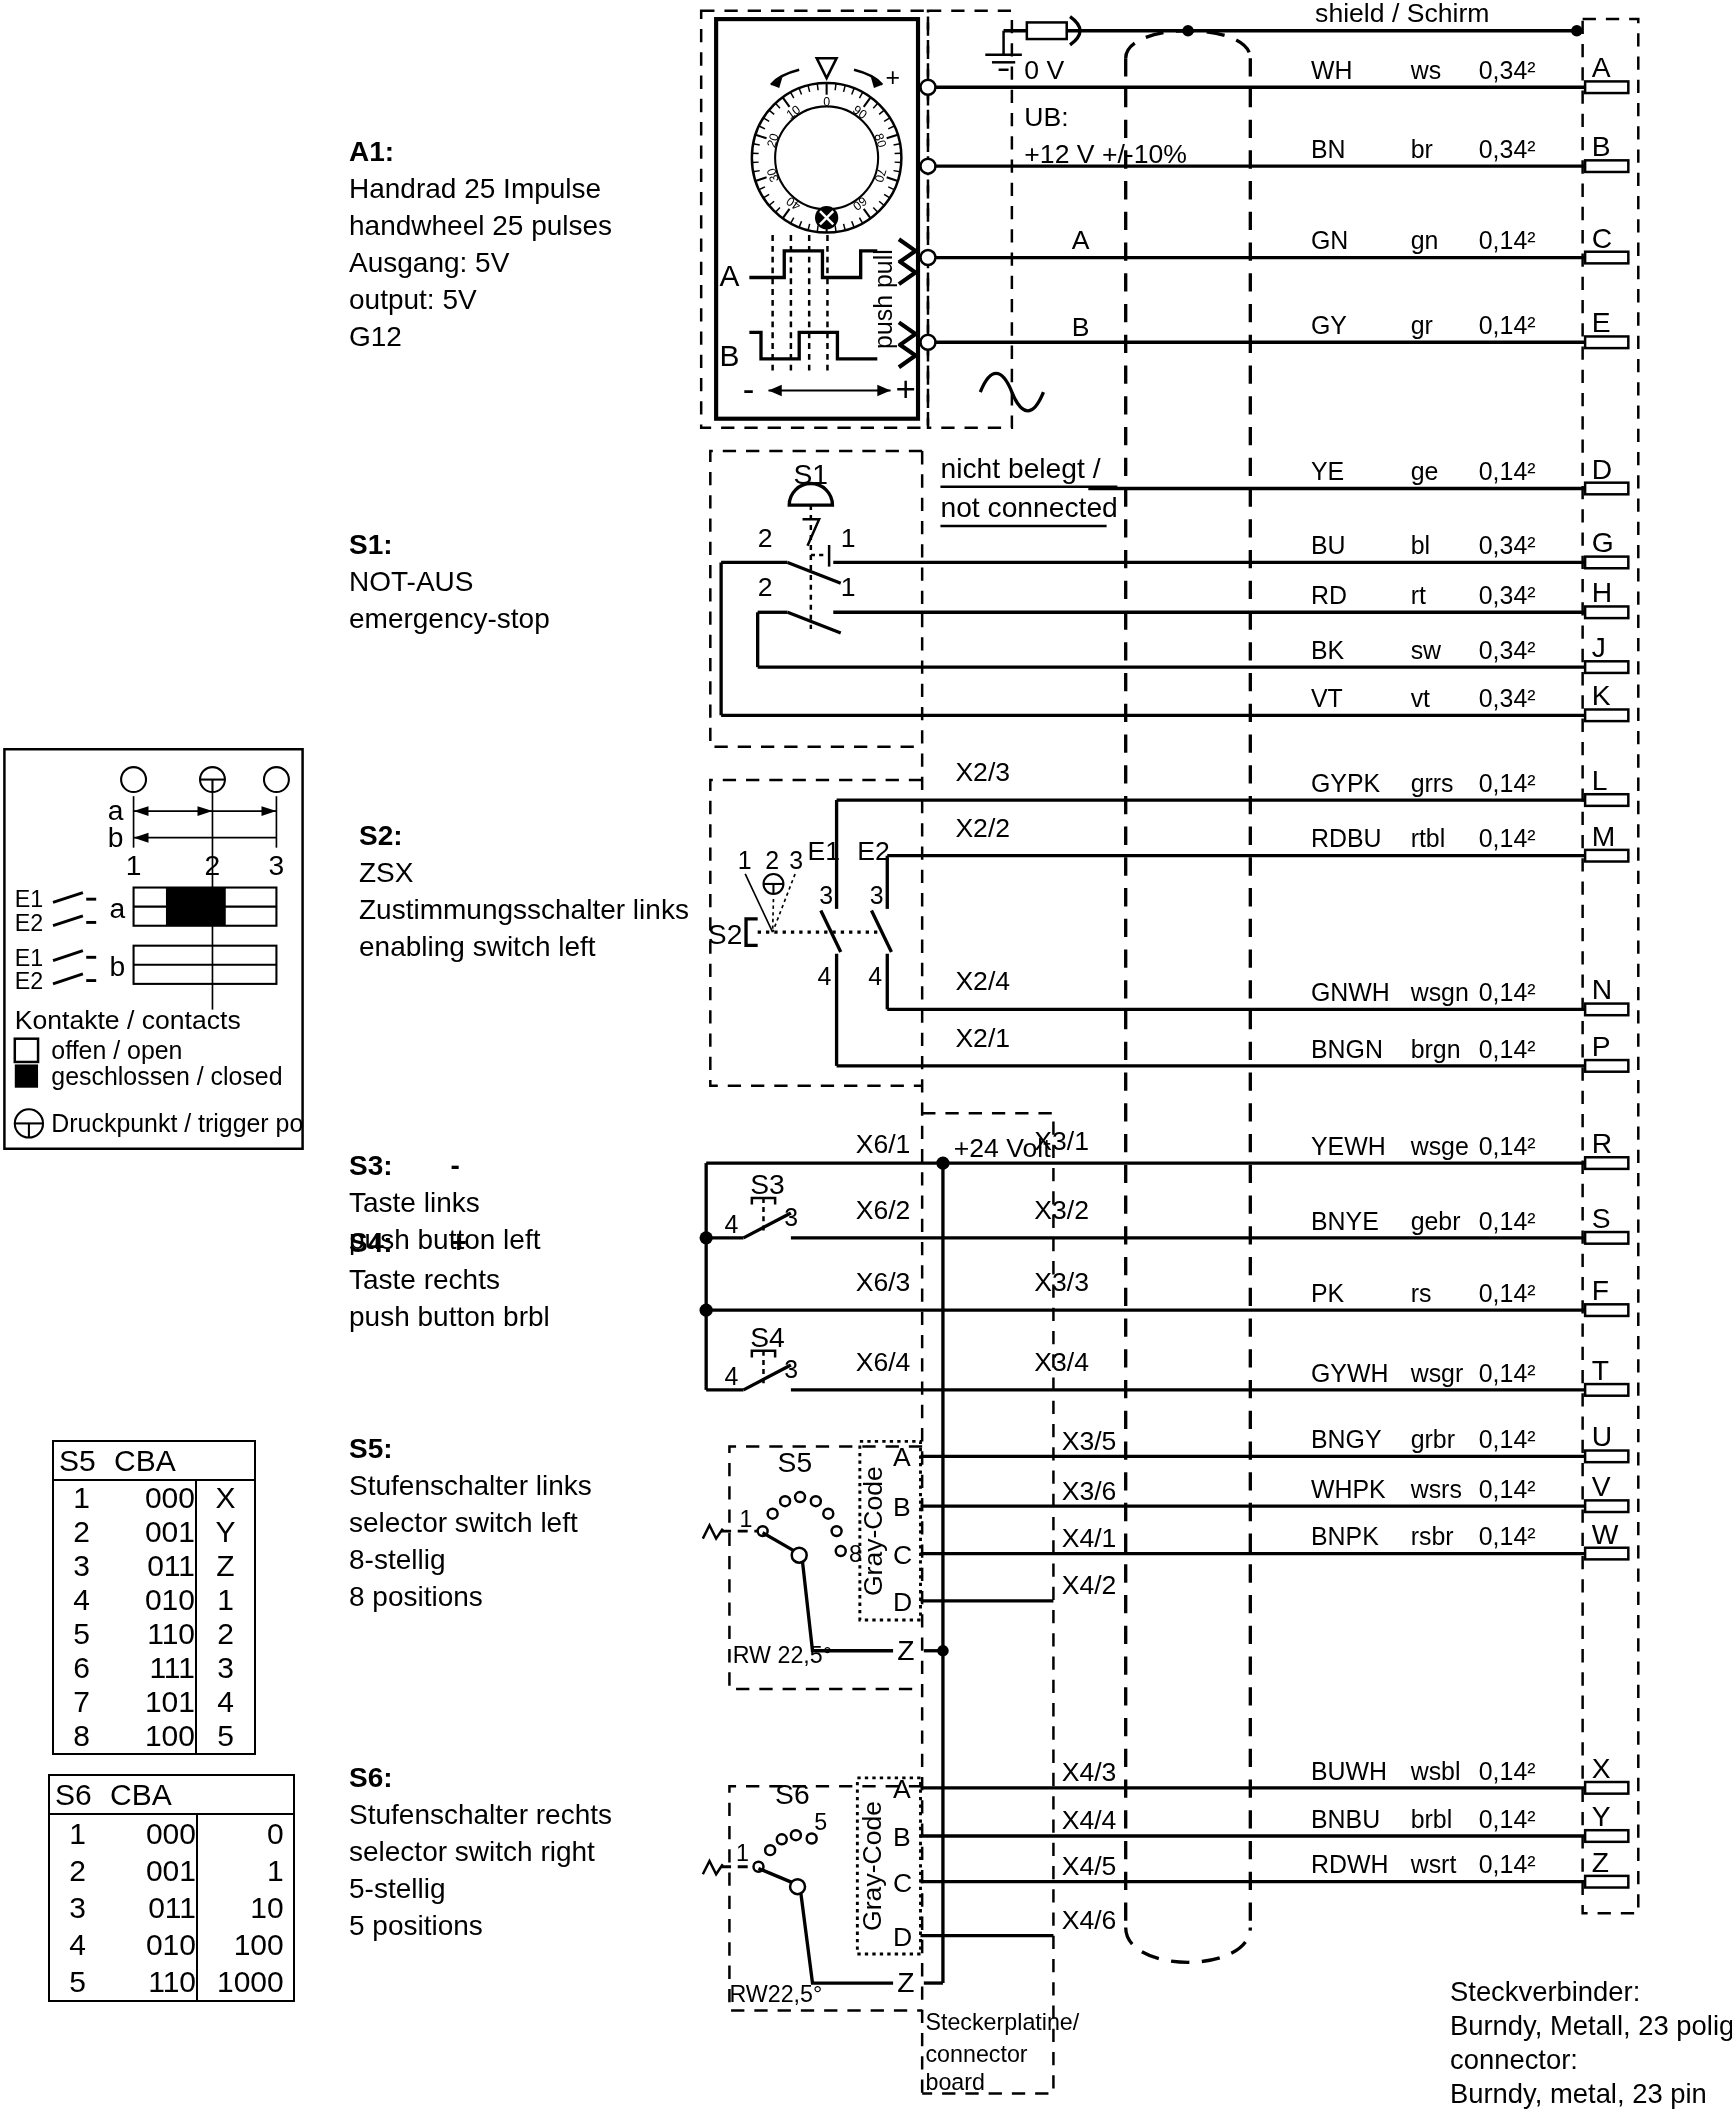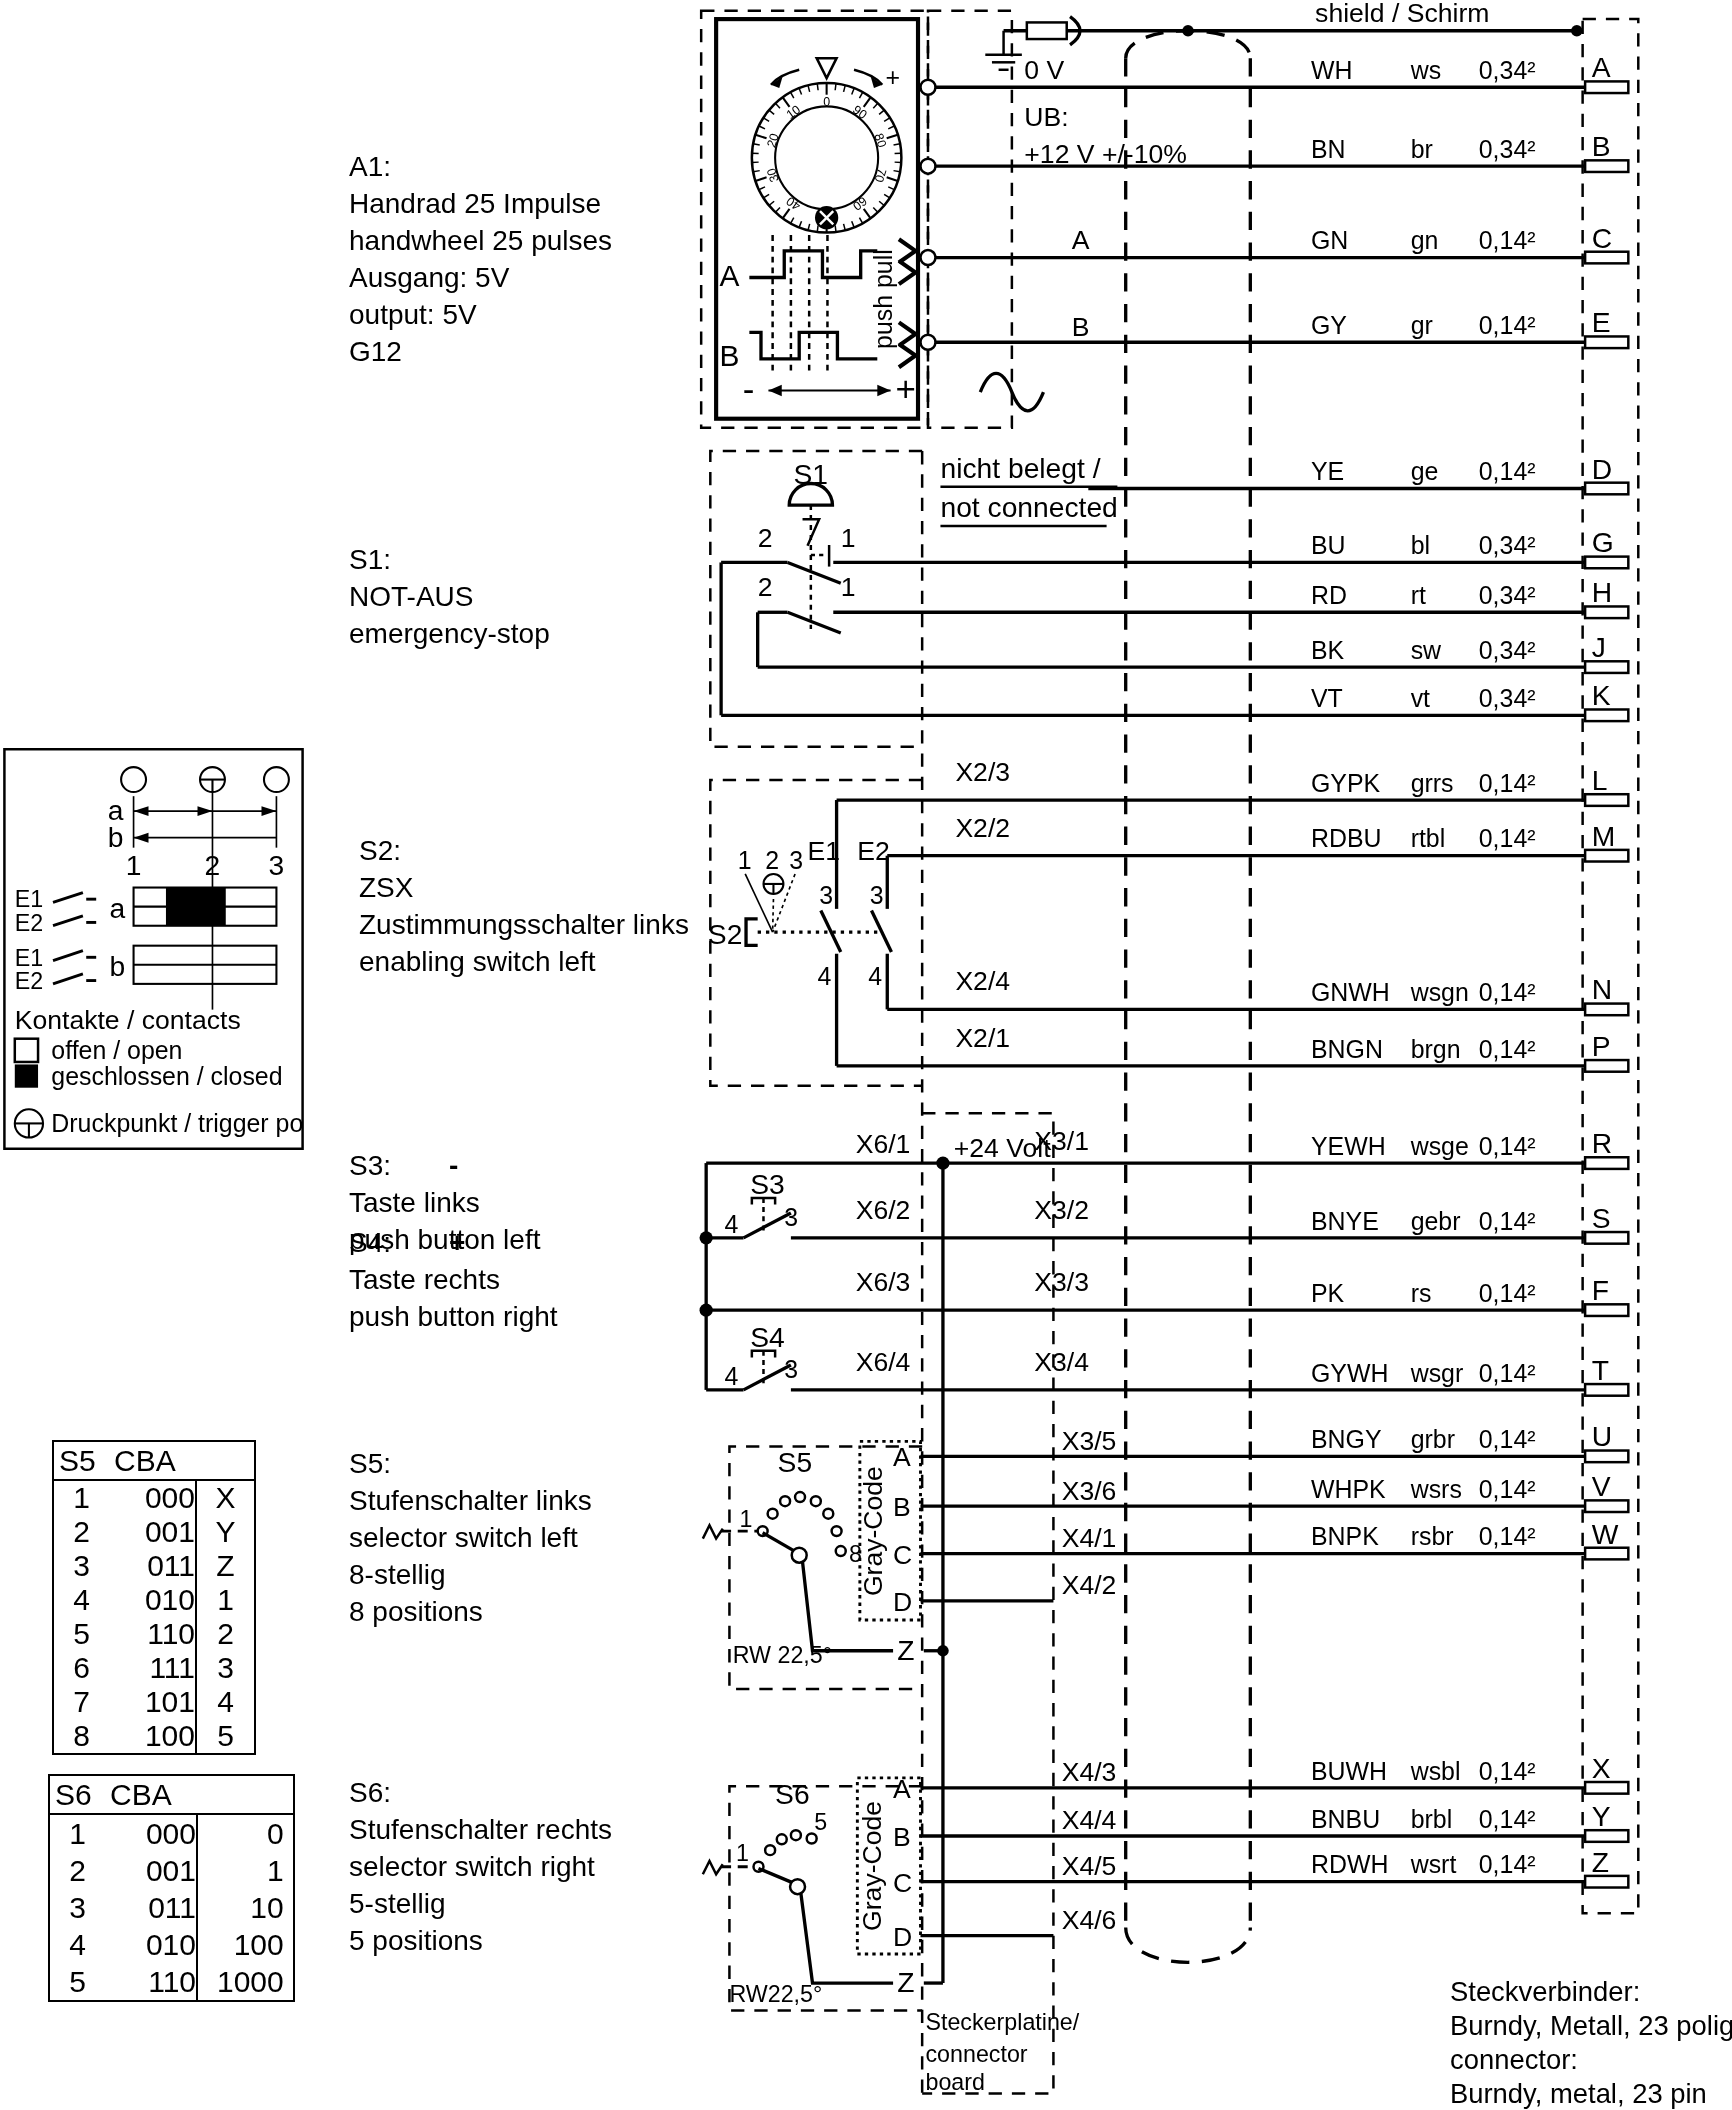--- a/index.html
+++ b/index.html
@@ -1,21 +1,21 @@
 <!DOCTYPE html>
 <html style="font-size:13.3px"><head>
 <meta charset="utf-8">
 <style>
   html,body{margin:0;padding:0;background:#fff;}
   #stage{position:relative;width:1733px;height:2111px;background:#fff;
          font-family:"Liberation Sans",sans-serif;color:#000;overflow:hidden;border-radius:11px;}
   svg{position:absolute;left:0;top:0;}
   svg text{font-family:"Liberation Sans",sans-serif;fill:#000;}
   .sec{position:absolute;font-size:28px;line-height:37px;white-space:nowrap;}
-  .sec .hd{font-weight:normal;margin-top:15px;}
+  .sec .hd{font-weight:bold;}
   .sec .sfx{font-weight:bold;margin-left:58px;}
   .sec div{height:37px;}
   .tbl{position:absolute;border:2.5px solid #000;box-sizing:border-box;background:#fff;}
   .tbl .hdr{display:grid;grid-template-columns:55px auto;border-bottom:2.5px solid #000;
             font-size:30px;height:37px;align-items:center;}
   .tbl .hdr span{padding-left:5px;}
   .tbl .row{display:grid;font-size:30px;align-items:center;}
   .t5 .row{grid-template-columns:55px 86px 59px;height:34px;}
   .t6 .row{grid-template-columns:55px 91px 96px;height:37px;}
   .cell-pos{text-align:center;}
@@ -527,21 +527,21 @@
   <div>enabling switch left</div>
 </div>
 <div class="sec" style="left:349px;top:1147px">
   <div><span class="hd">S3:</span><span class="sfx">-</span></div>
   <div>Taste links</div>
   <div>push button left</div>
 </div>
 <div class="sec" style="left:349px;top:1224px">
   <div><span class="hd">S4:</span><span class="sfx">+</span></div>
   <div>Taste rechts</div>
-  <div>push button right</div>
+  <div>push button brbl</div>
 </div>
 <div class="sec" style="left:349px;top:1430px">
   <div class="hd">S5:</div>
   <div>Stufenschalter links</div>
   <div>selector switch left</div>
   <div>8-stellig</div>
   <div>8 positions</div>
 </div>
 <div class="sec" style="left:349px;top:1759px">
   <div class="hd">S6:</div>

